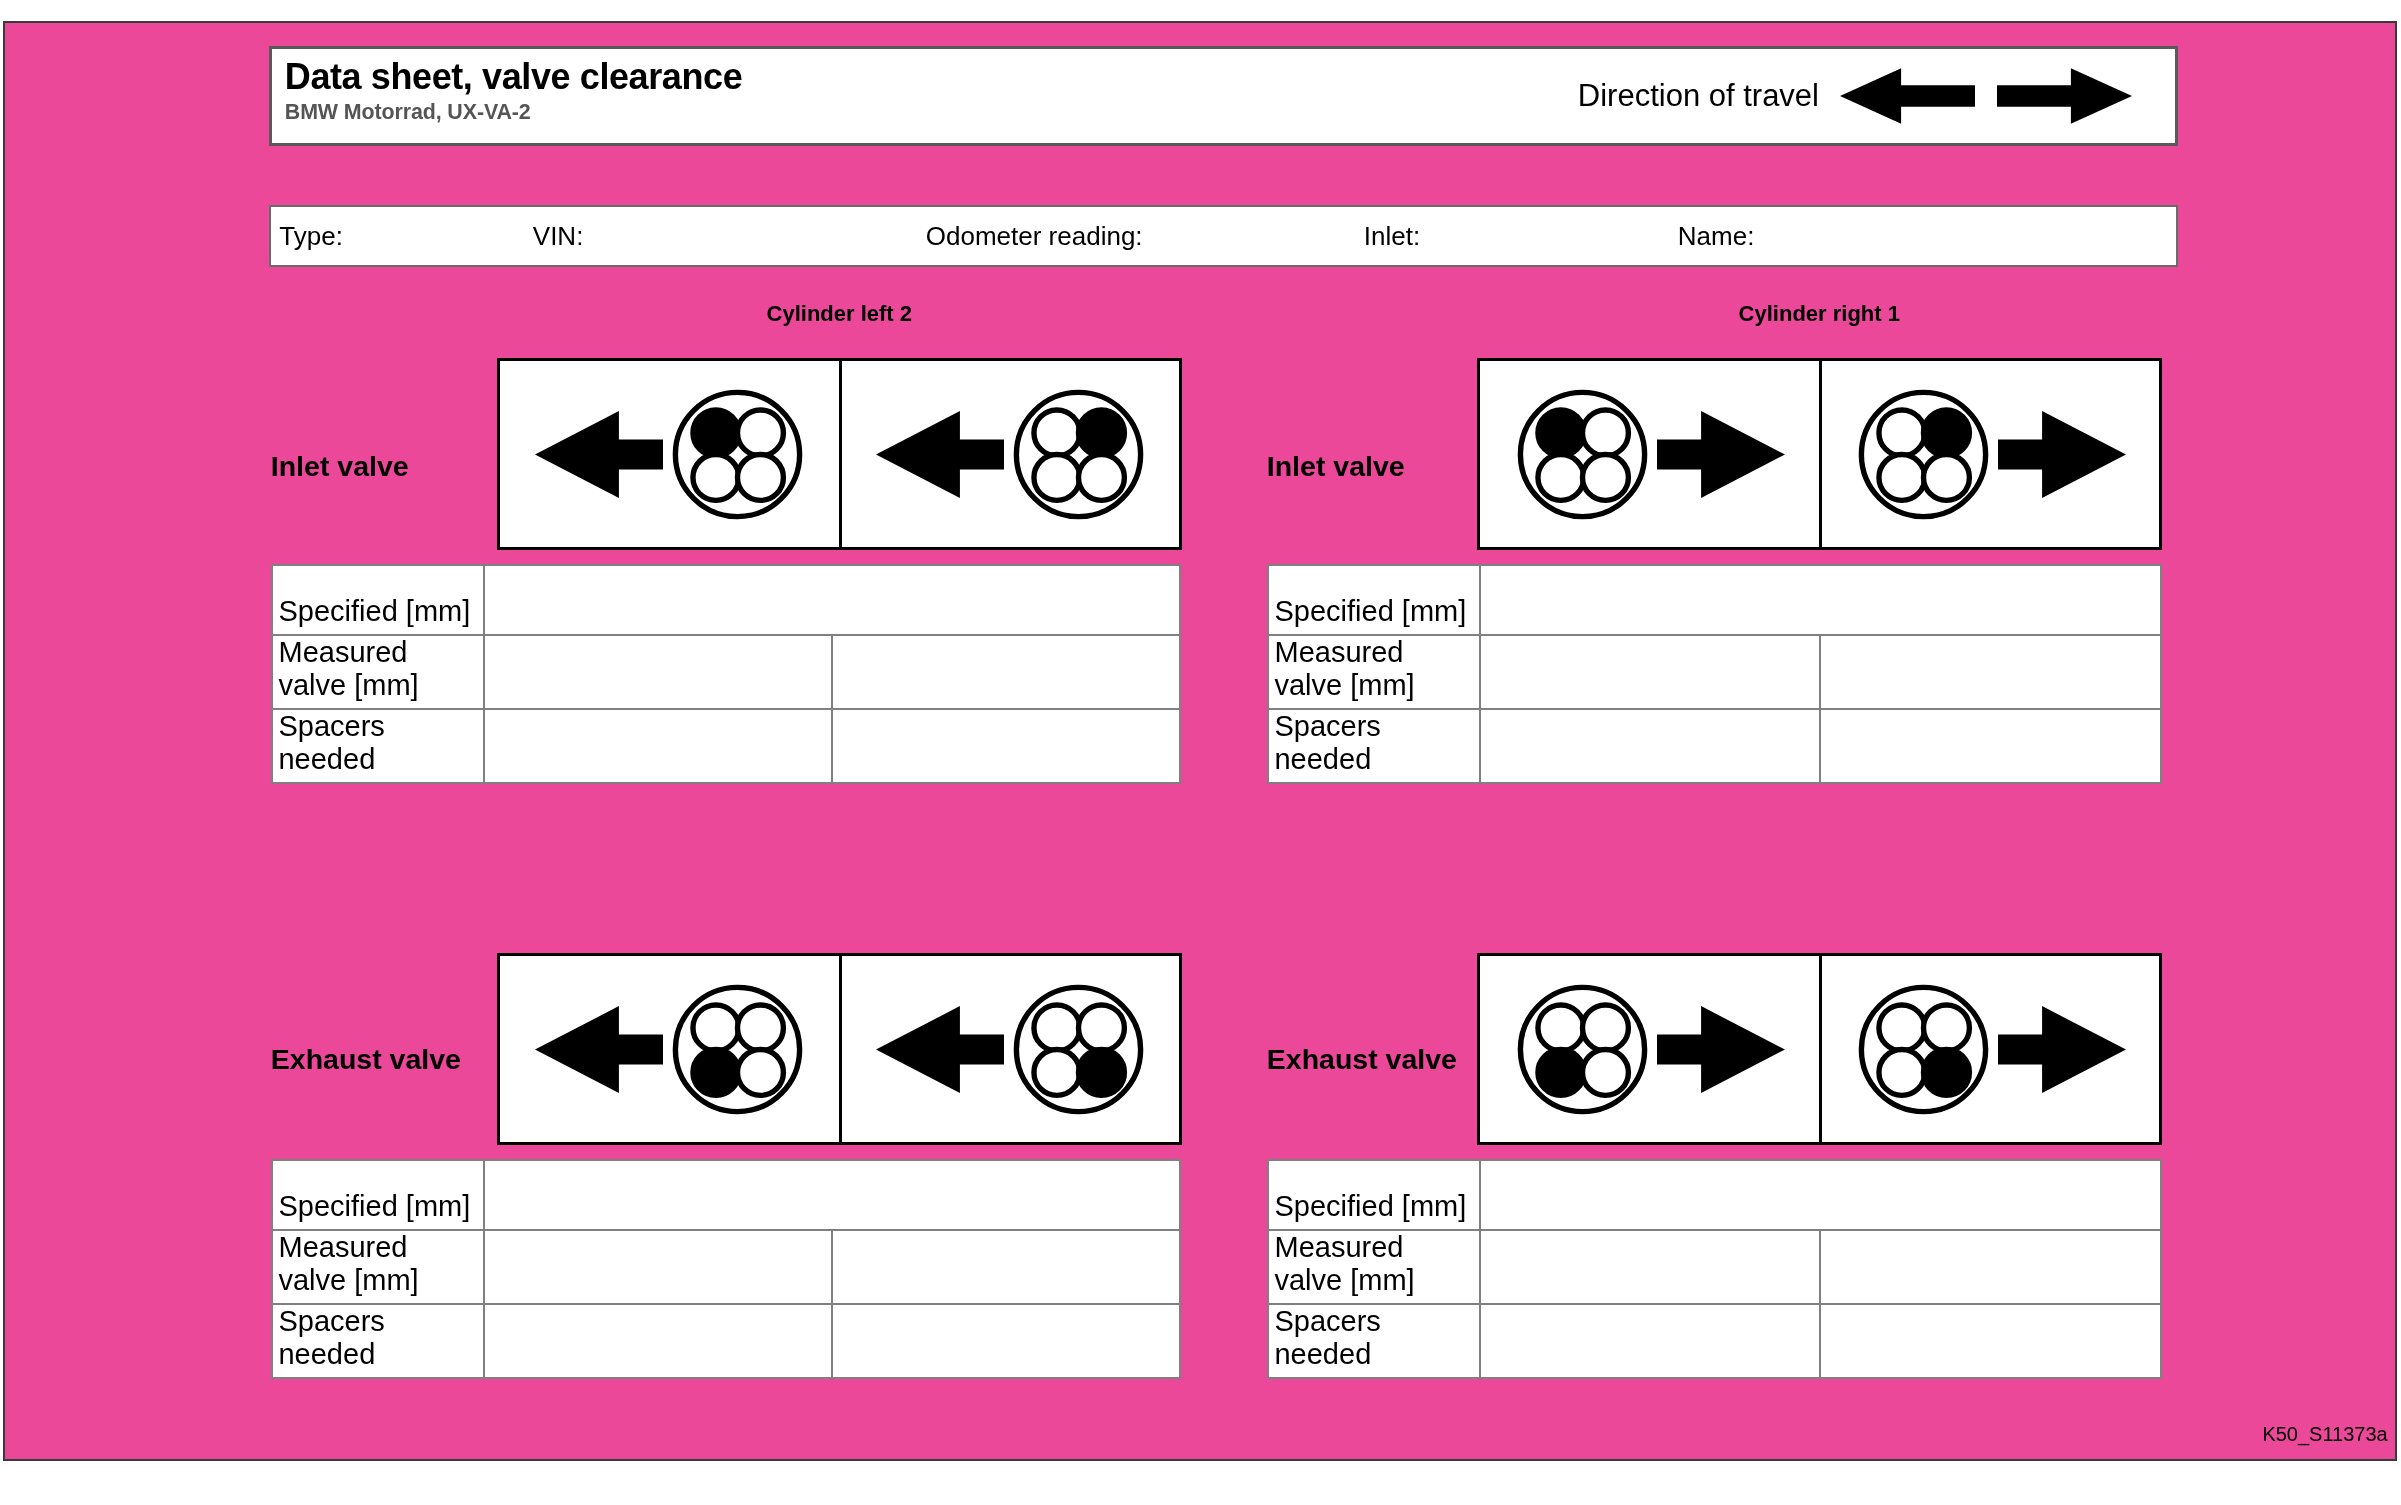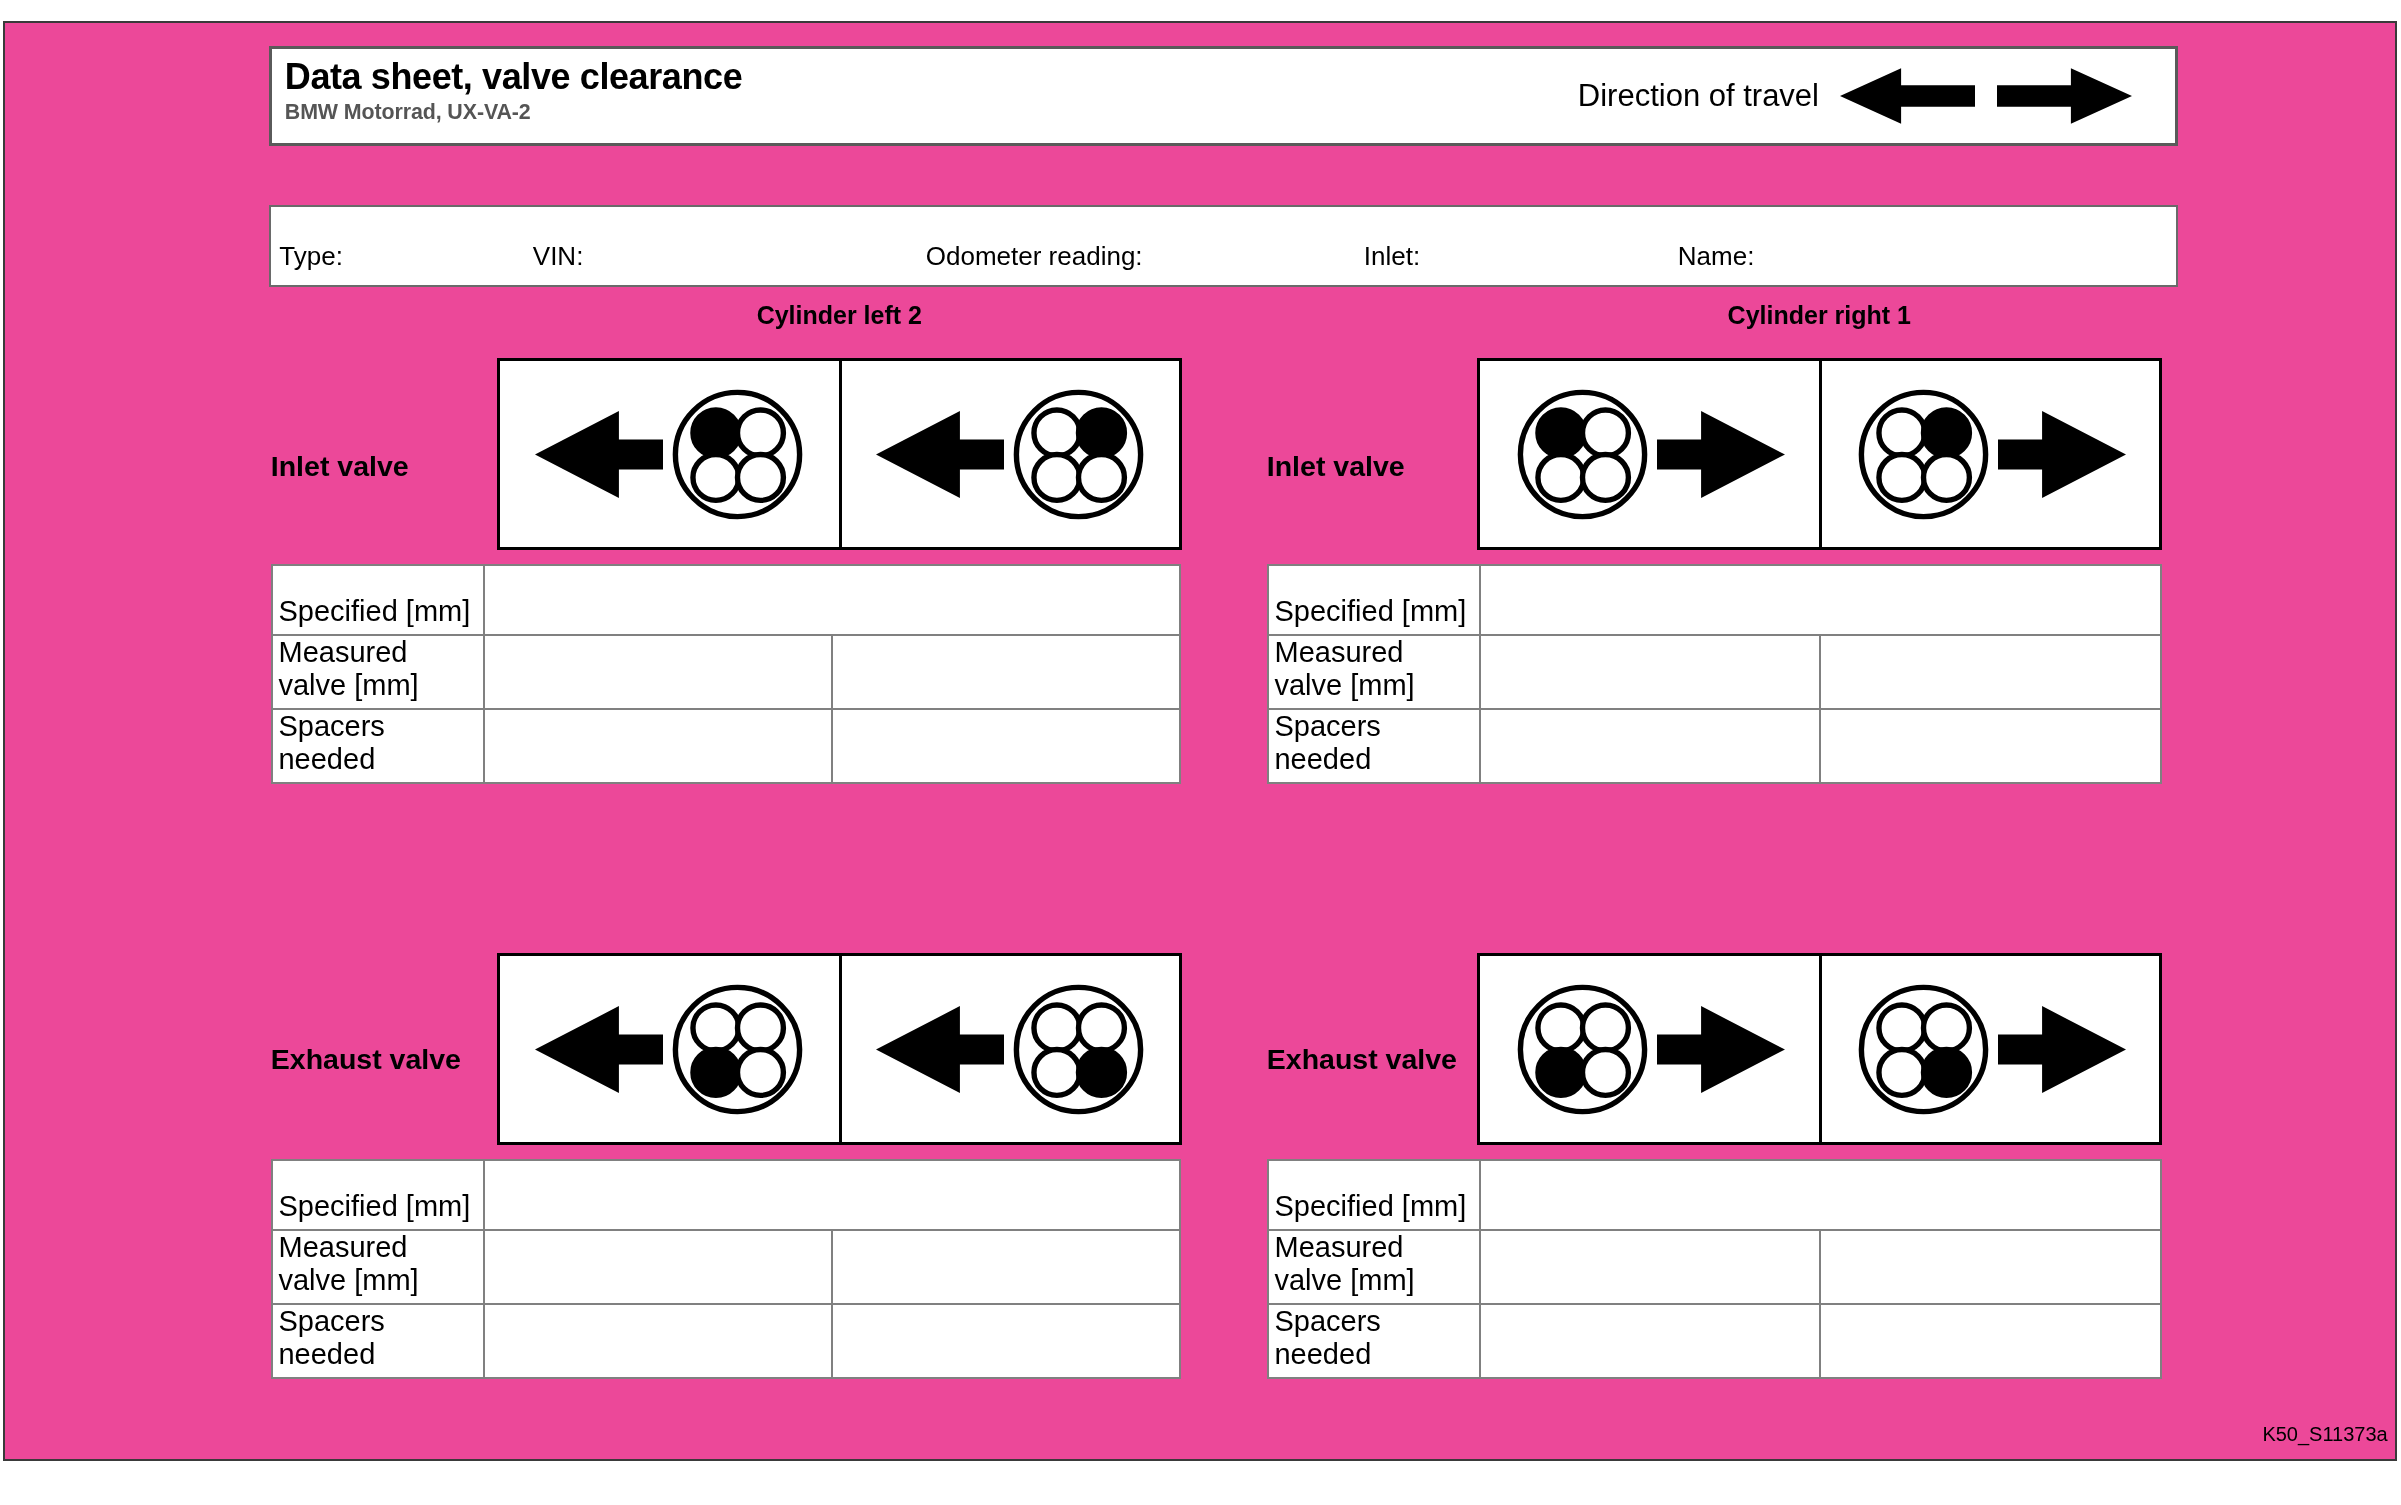--- a/index.html
+++ b/index.html
@@ -42,33 +42,33 @@
   }
   .dot-label { font-size: 31px; color: #000; white-space: nowrap; }
 
   
   .barrow { display: block; }
 
   
   .info-box {
     position: absolute;
     left: 264px; top: 182px;
-    width: 1909px; height: 82px;
+    width: 1909px; height: 62px;
     border: 2.8px solid #6a6a6a;
     background: #fff;
     text-align: center;
   }
   .info-field {
     position: absolute; bottom: 13px;
     font-size: 26px; color: #000; white-space: nowrap;
   }
 
   .cyl-heading {
     position: absolute; top: 0;
-    font-size: 25px; font-weight: bold; color: #000;
+    font-size: 22px; font-weight: bold; color: #000;
     text-align: center; white-space: nowrap;
   }
 
   
   .diagram-strip {
     position: absolute;
     border: 3.6px solid #000;
     background: #fff;
     display: flex;
   }

